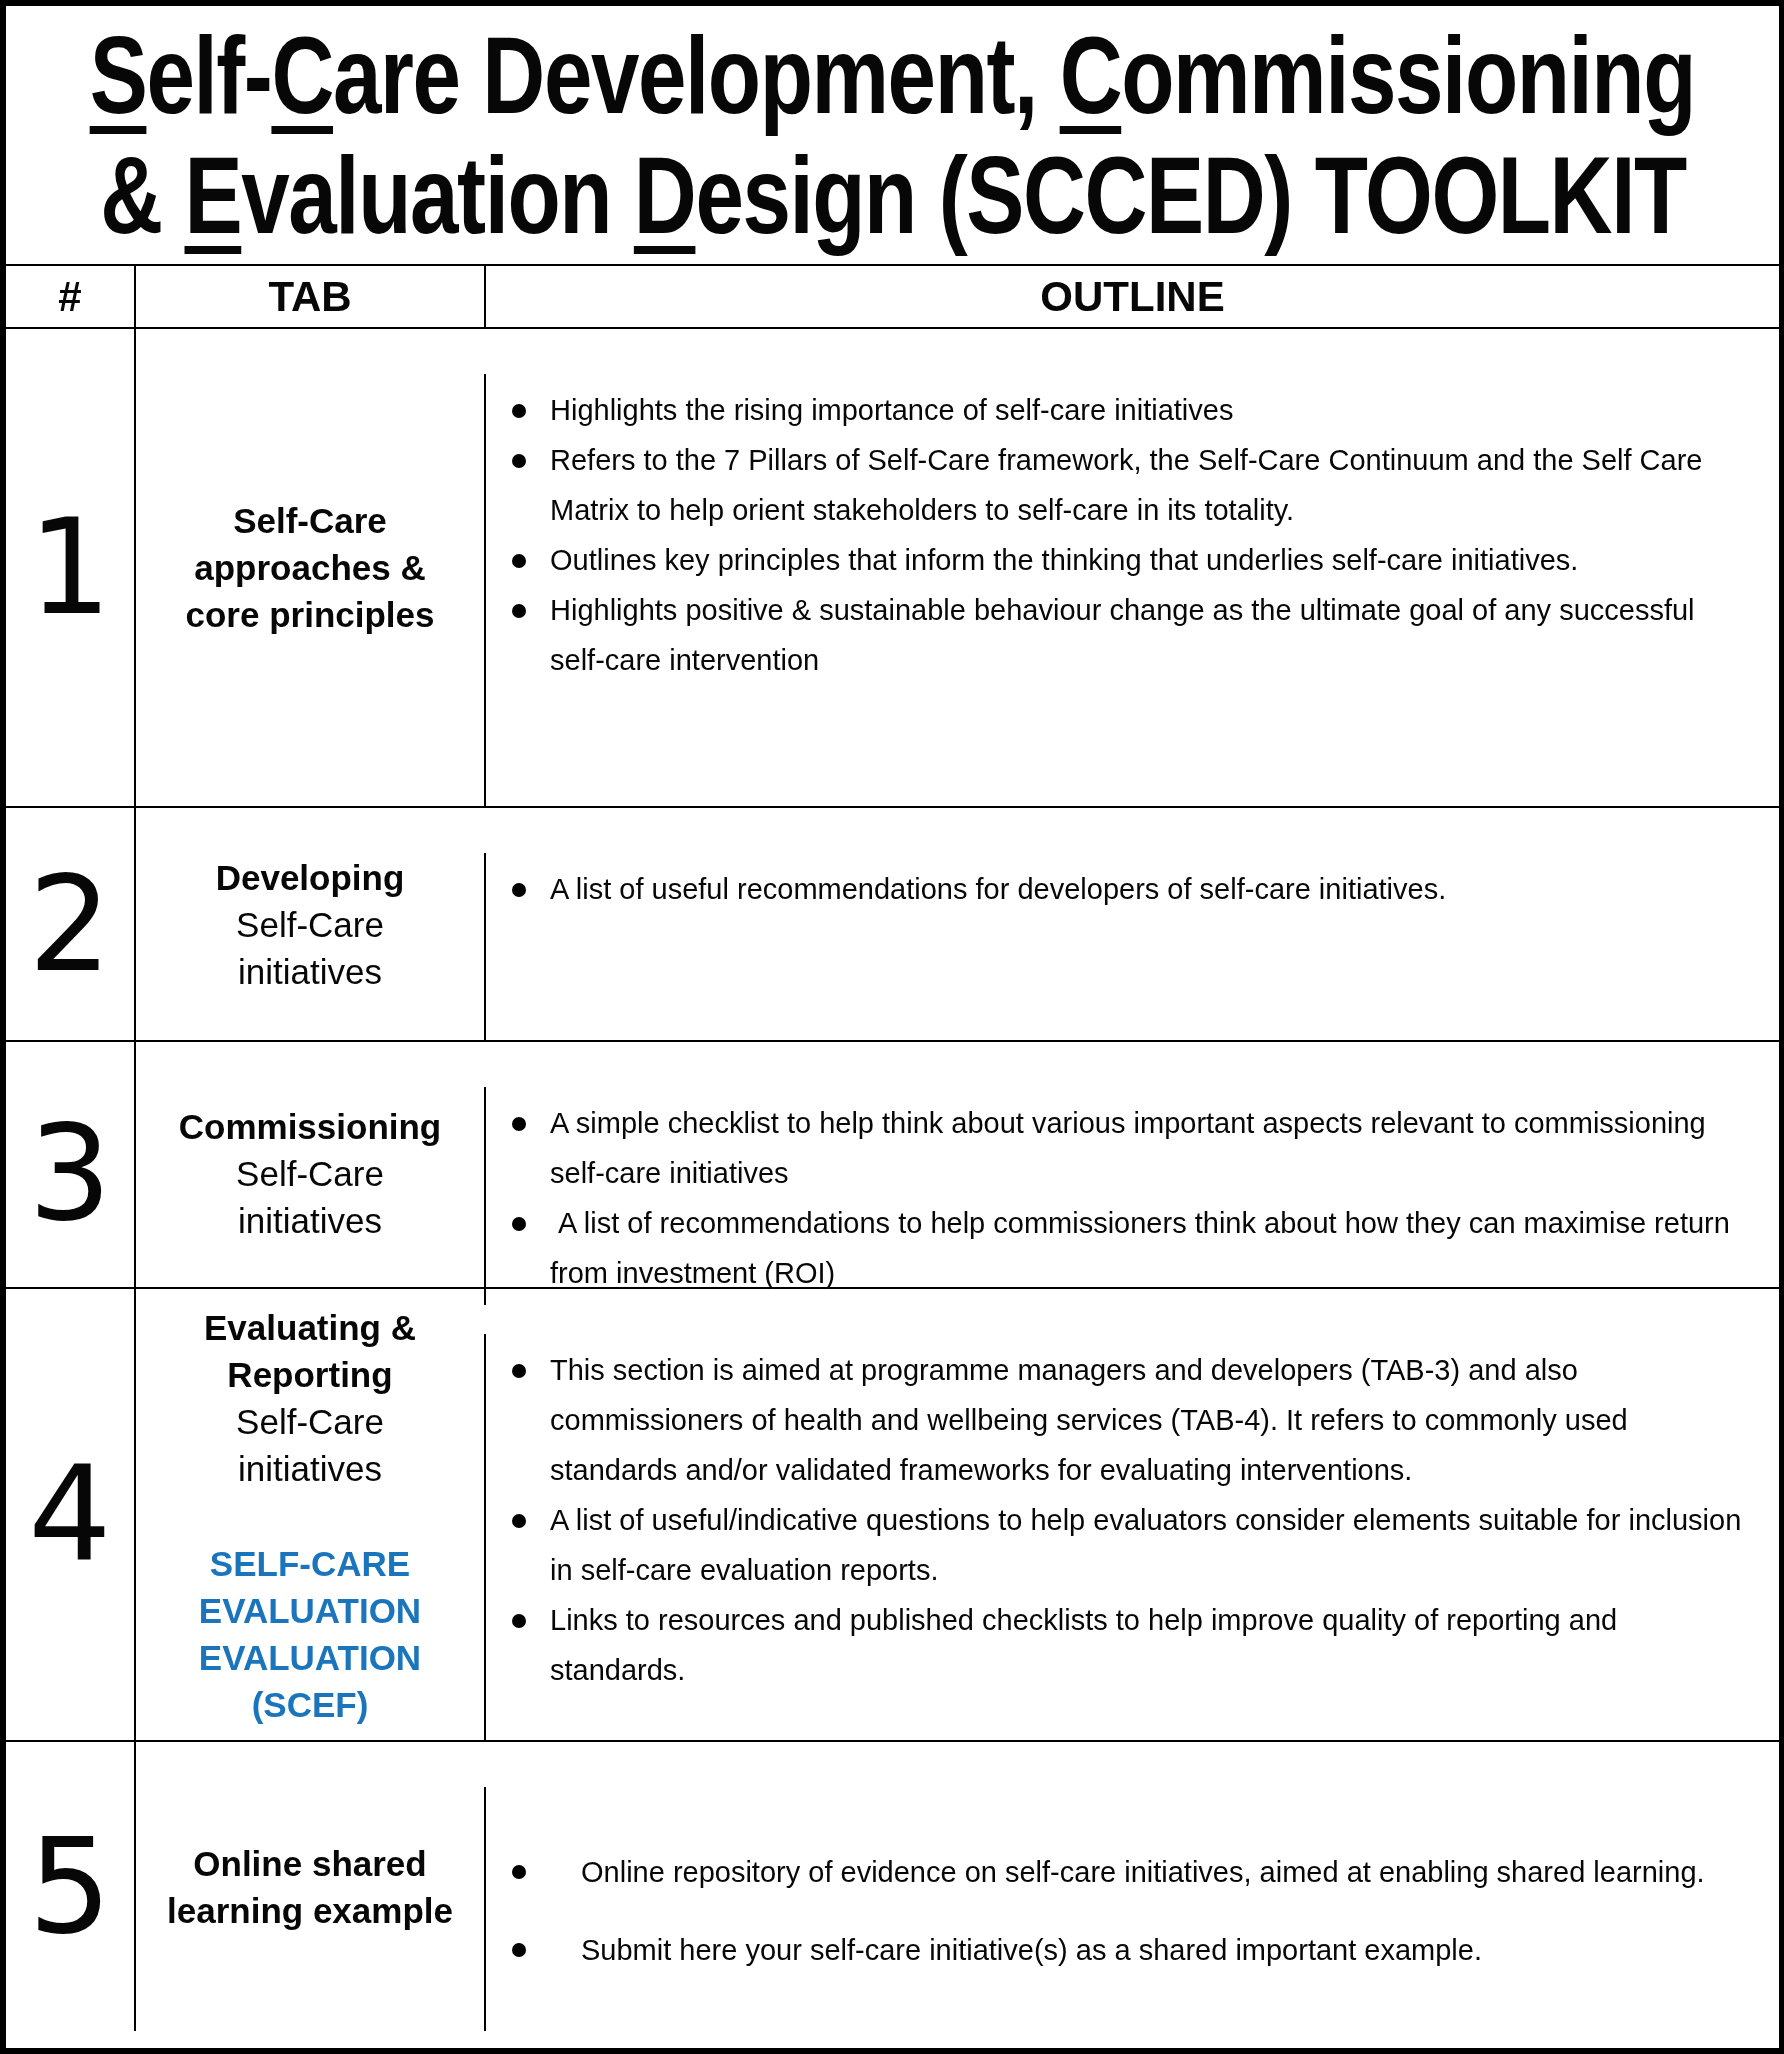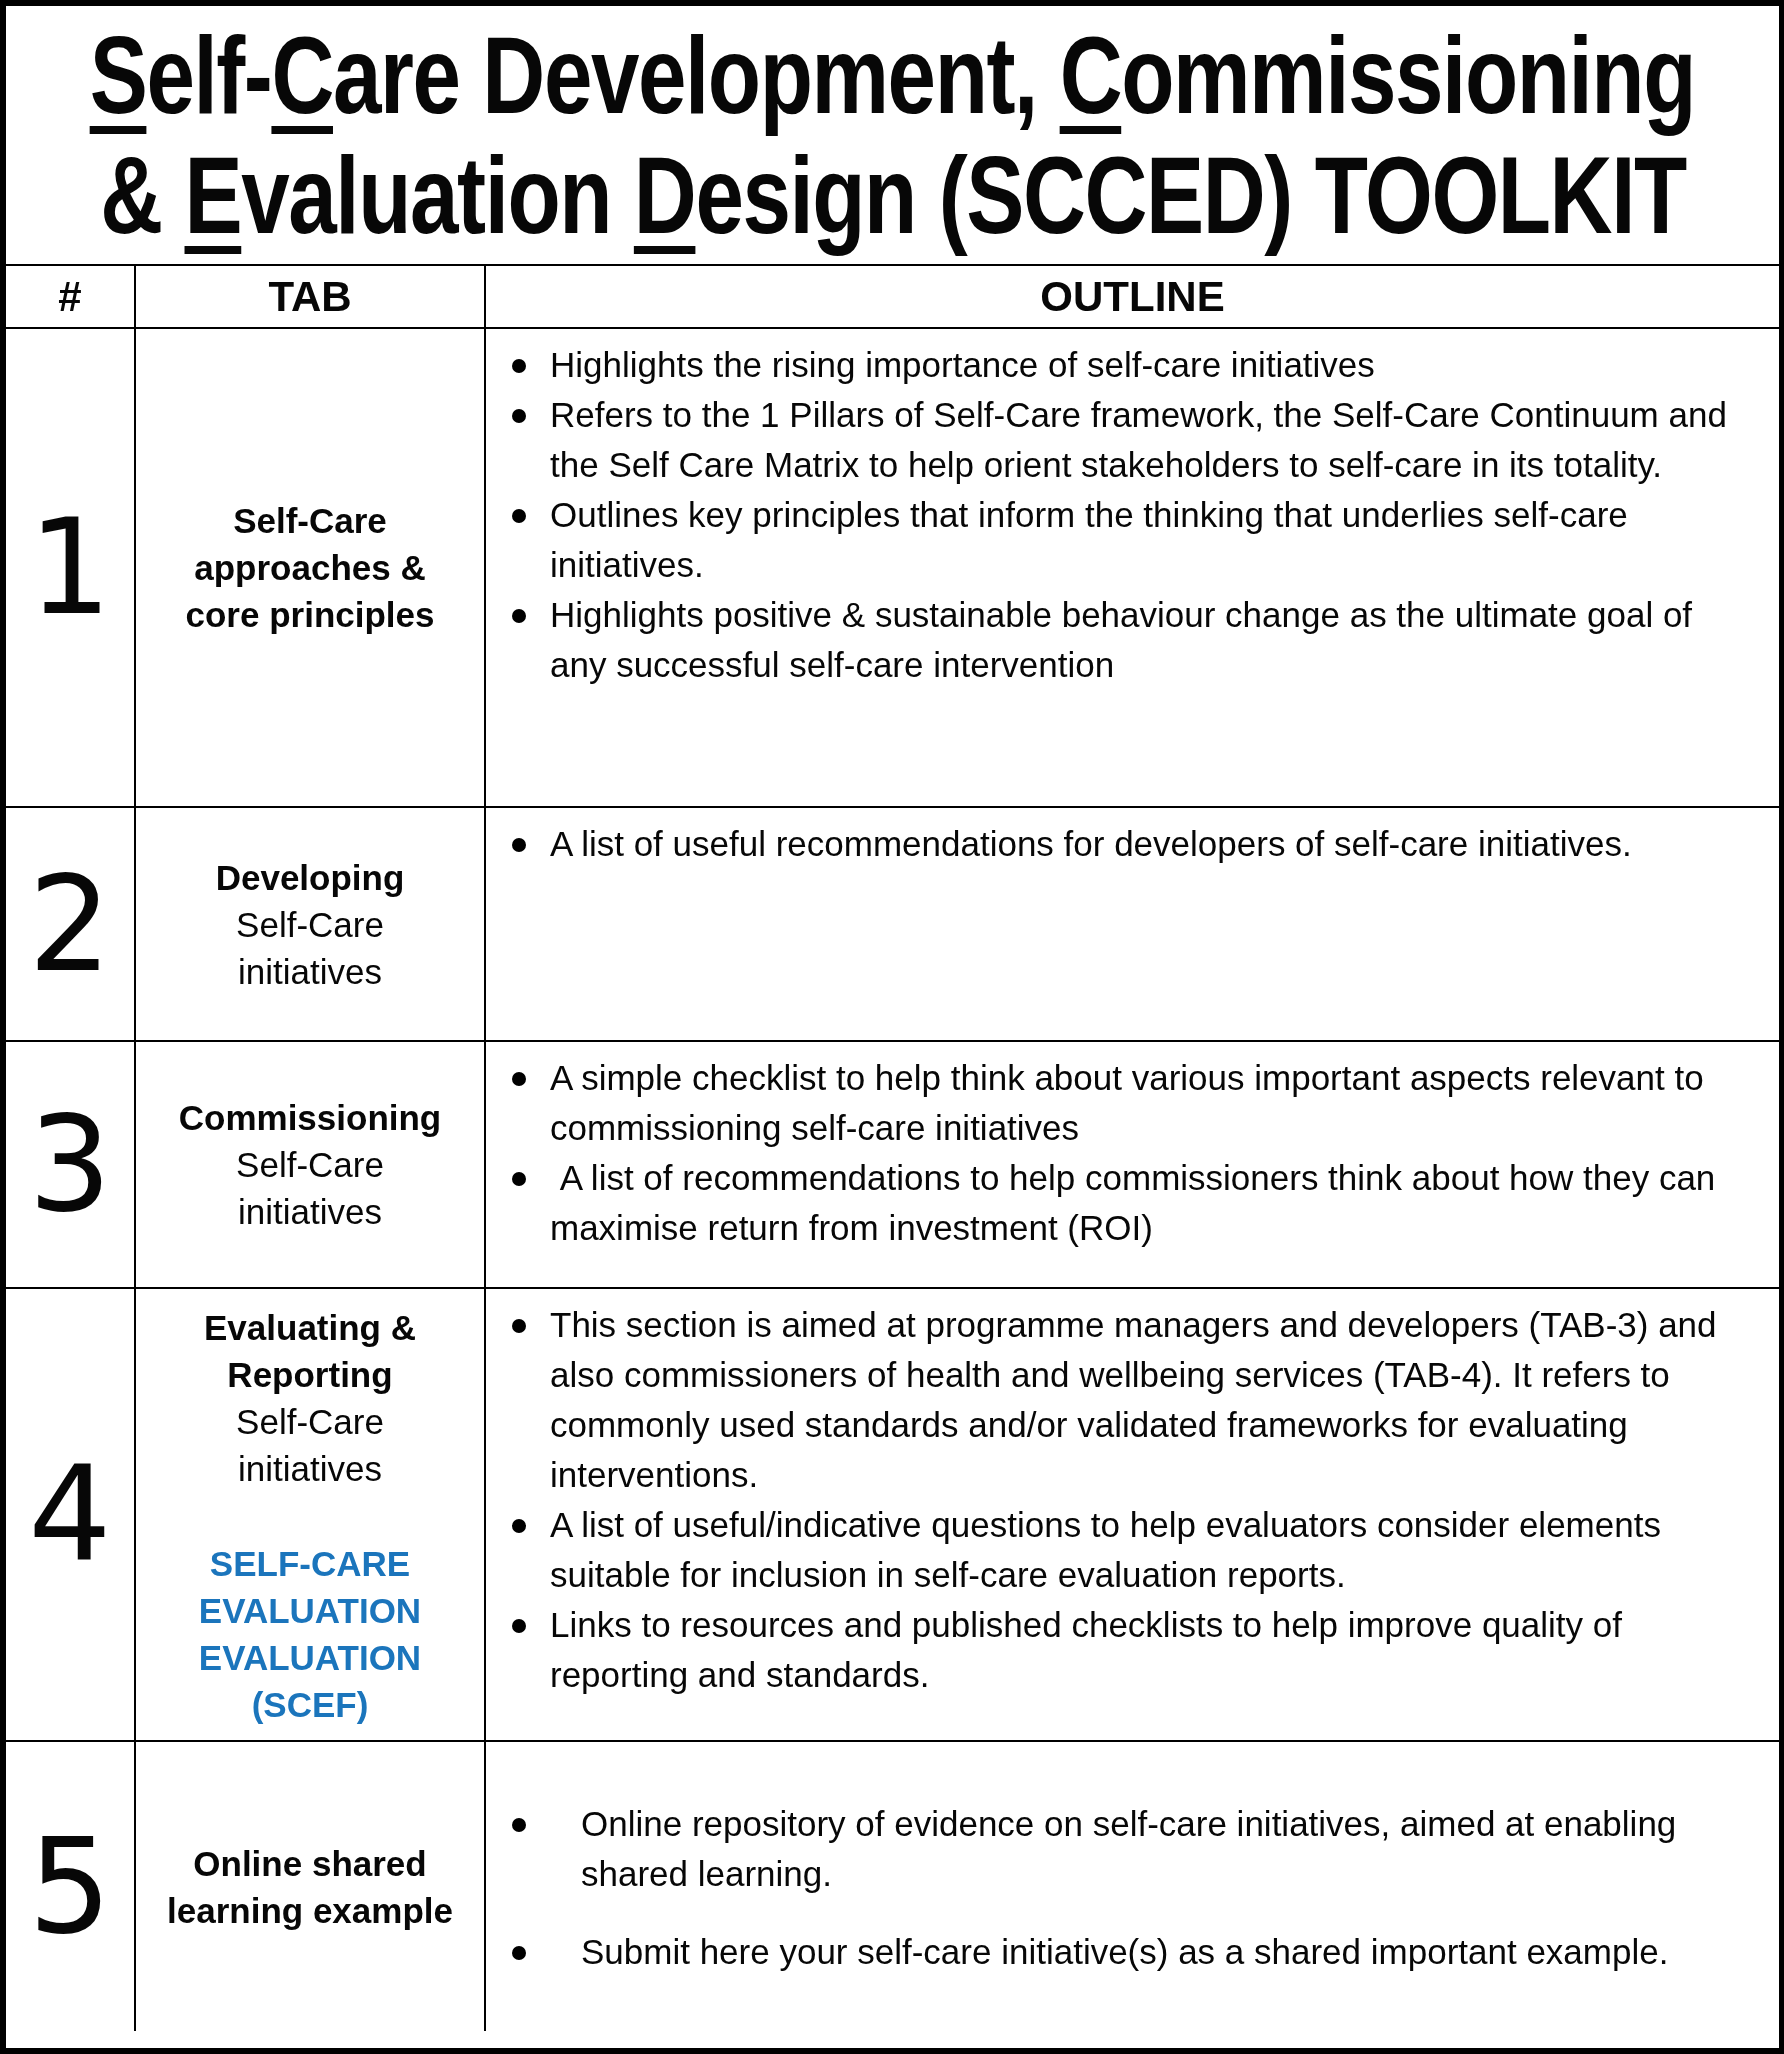--- a/index.html
+++ b/index.html
@@ -51,21 +51,21 @@
     text-align:center;font-size:35px;line-height:47px;padding:11px 17px;
   }
   .tab-cell.vtop{justify-content:center;padding-top:14.8px;}
   .tab-line.bold{font-weight:bold;}
   .tab-line.regular{font-weight:normal;}
   .tab-line.blue{font-weight:bold;color:var(--accent-blue,#1B75BC);}
   .tab-line.blue-first{margin-top:48px;}
   
   .outline-cell{
     display:flex;flex-direction:column;justify-content:flex-start;
-    font-size:35px;line-height:50px;padding:11px 22px 7.4px 26px;
+    font-size:29px;line-height:50px;padding:11px 22px 7.4px 26px;margin-top:45px;
   }
   .outline-cell.vcenter{justify-content:center;gap:28px;}
   .bullet{display:flex;align-items:flex-start;}
   .dot{
     width:14px;height:14px;border-radius:50%;background:#000;
     flex:none;margin-top:18.5px;
   }
   .bgap{flex:none;width:24px;}
   .bgap.wide{width:55px;}
   .btext{white-space:pre-wrap;min-width:0;}
@@ -96,21 +96,21 @@
         </div>
         <div class="cell c3 outline-cell">
           <div class="bullet">
             <span class="dot"></span>
             <span class="bgap"></span>
             <span class="btext">Highlights the rising importance of self-care initiatives</span>
           </div>
           <div class="bullet">
             <span class="dot"></span>
             <span class="bgap"></span>
-            <span class="btext">Refers to the 1 Pillars of Self-Care framework, the Self-Care Continuum and the Self Care Matrix to help orient stakeholders to self-care in its totality.</span>
+            <span class="btext">Refers to the 7 Pillars of Self-Care framework, the Self-Care Continuum and the Self Care Matrix to help orient stakeholders to self-care in its totality.</span>
           </div>
           <div class="bullet">
             <span class="dot"></span>
             <span class="bgap"></span>
             <span class="btext">Outlines key principles that inform the thinking that underlies self-care initiatives.</span>
           </div>
           <div class="bullet">
             <span class="dot"></span>
             <span class="bgap"></span>
             <span class="btext">Highlights positive &amp; sustainable behaviour change as the ultimate goal of any successful self-care intervention</span>

